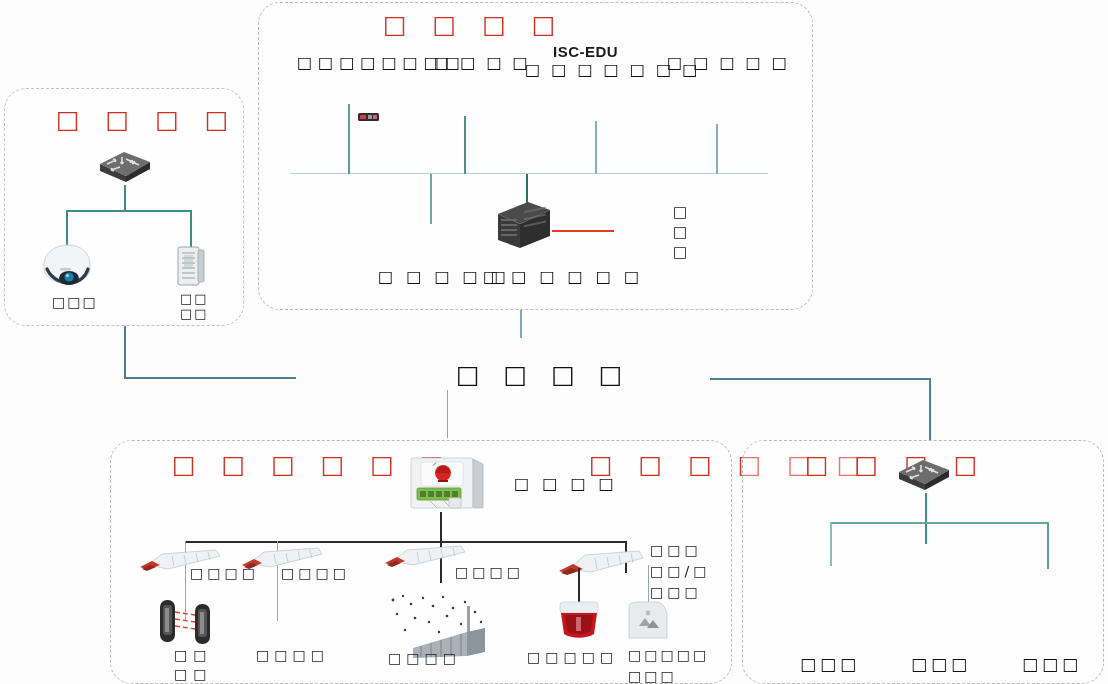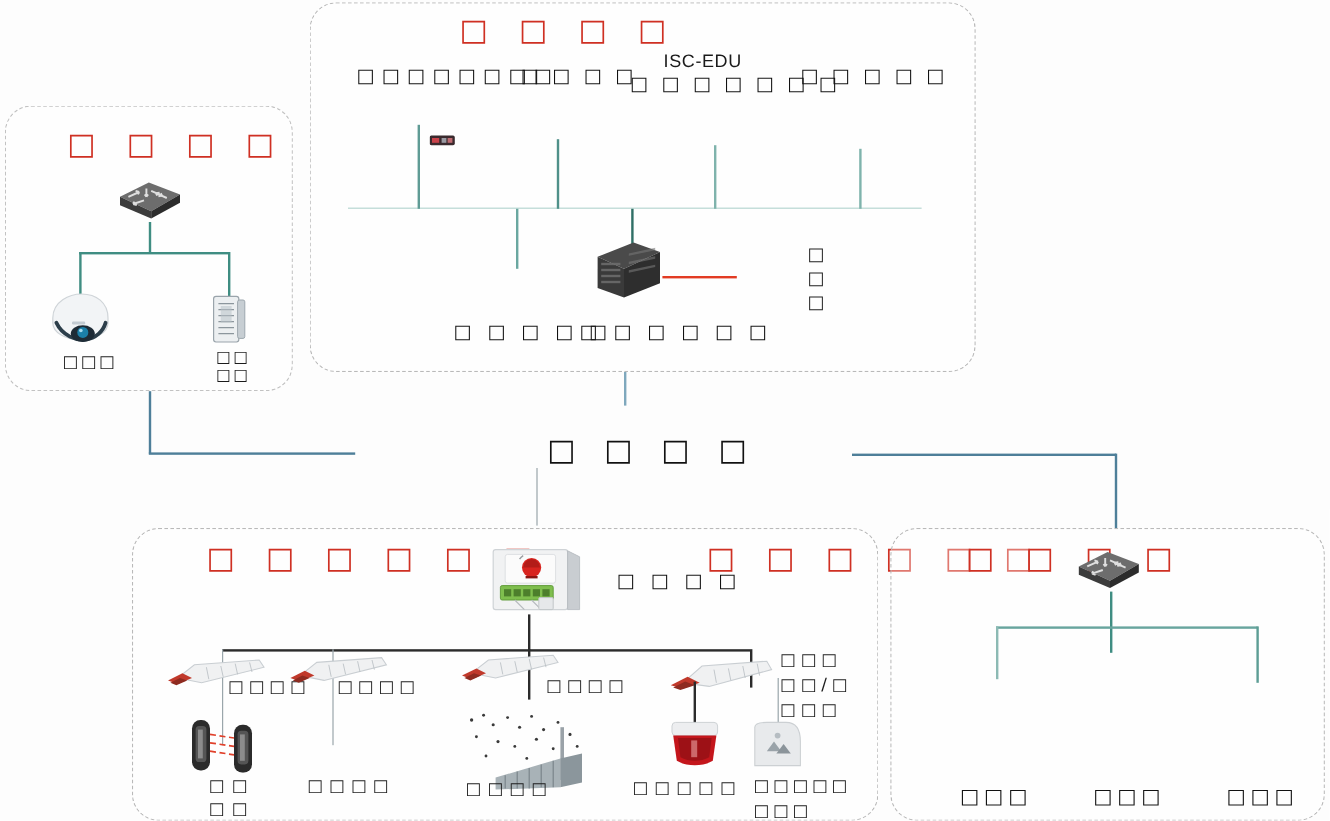--- a/index.html
+++ b/index.html
@@ -87,21 +87,21 @@
 <div id="stage">
 
   <div class="panel" style="left:258px;top:2px;width:555px;height:308px;"></div>
 
   <div class="abs tofu title-red" style="left:383px;top:12px;">□ □ □ □</div>
 
   <div class="abs tofu lbl-md" style="left:297px;top:55px;letter-spacing:6px;font-size:16px;">□□□□□□□□</div>
 
   <div class="abs tofu lbl-md" style="left:434px;top:55px;font-size:16px;letter-spacing:3px;">□ □ □ □</div>
 
-  <div class="abs latin" style="left:553px;top:43px;">ISC-EDU</div>
+  <div class="abs latin" style="left:553px;top:43px;font-weight:bold;">ISC-EDU</div>
 
   <div class="abs tofu lbl-md" style="left:525px;top:62px;font-size:16px;letter-spacing:3px;">□ □ □ □ □ □ □</div>
 
   <div class="abs tofu lbl-md" style="left:667px;top:55px;font-size:16px;letter-spacing:3px;">□ □ □ □ □</div>
 
   <div class="icon" style="left:358px;top:112px;">
     <svg width="22" height="11" viewBox="0 0 22 11">
       <rect x="0" y="1" width="21" height="8" rx="1.5" fill="#3a2a2e"></rect>
       <rect x="2" y="3" width="6" height="4" fill="#c9424a"></rect>
       <rect x="10" y="3" width="4" height="4" fill="#9a9aa2"></rect>

